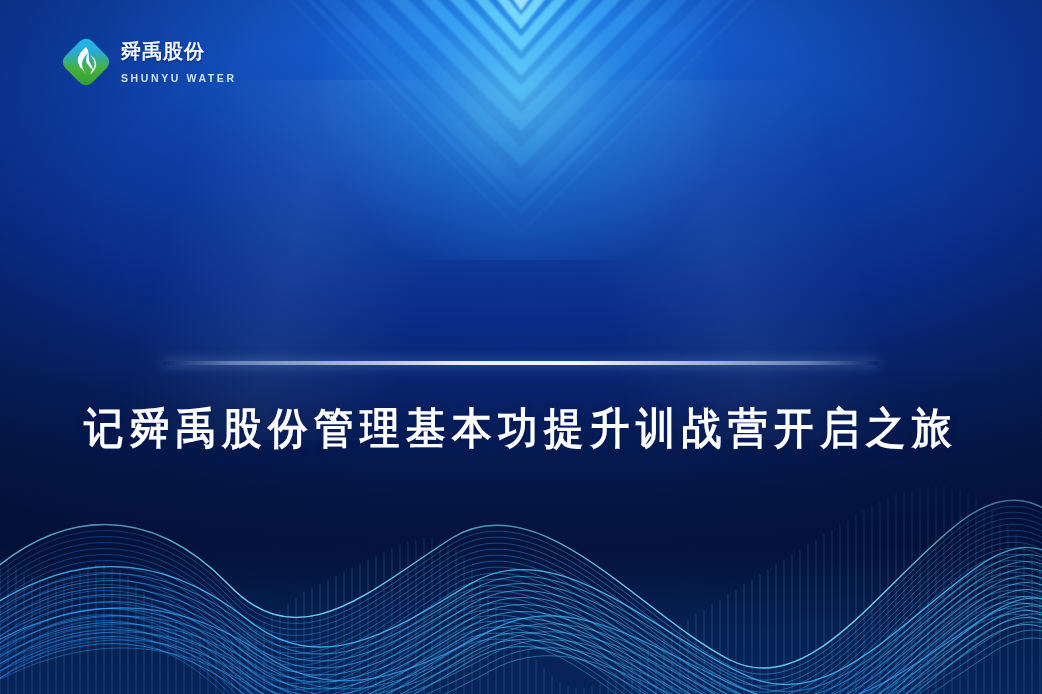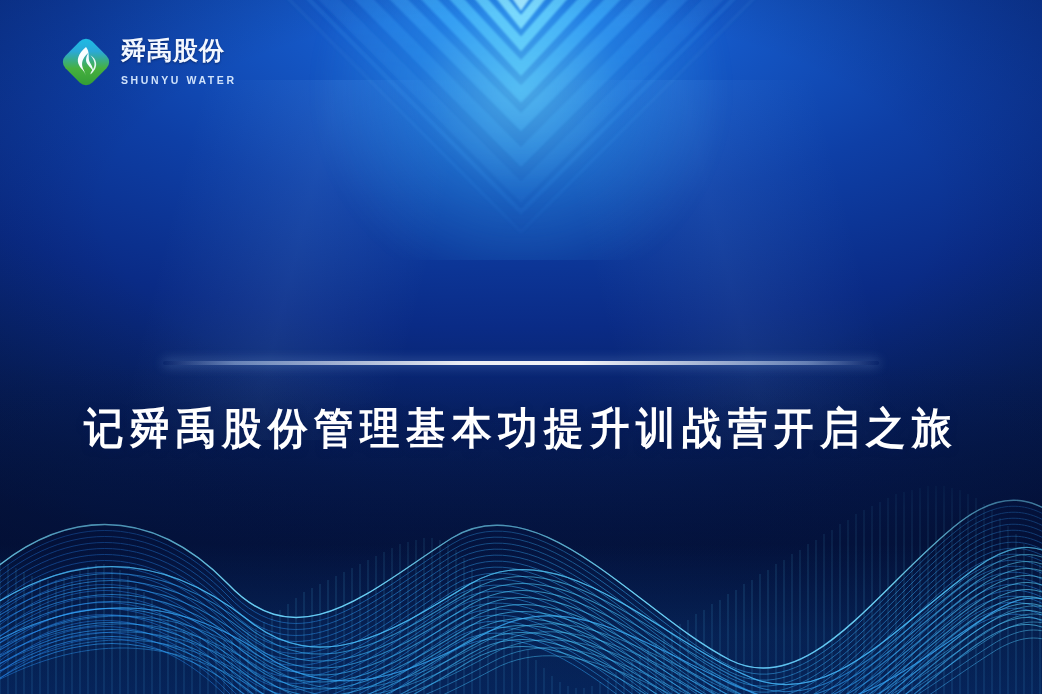--- a/index.html
+++ b/index.html
@@ -39,21 +39,21 @@
     width:420px;height:420px;border-radius:50%;
     background:radial-gradient(circle, rgba(120,235,255,.55) 0%, rgba(60,185,255,.28) 34%, rgba(30,120,230,0) 70%);
     filter:blur(6px);
   }
 
   
   .logo{position:absolute;left:60px;top:36px;display:flex;align-items:center;gap:9px;}
   .logo-mark{width:52px;height:52px;position:relative;flex:0 0 auto;}
   .logo-text{display:flex;flex-direction:column;justify-content:center;line-height:1;}
   .logo-cn{
-    font-size:25px;font-weight:700;color:#f2f7ff;letter-spacing:1px;
+    font-size:20px;font-weight:700;color:#f2f7ff;letter-spacing:1px;
     text-shadow:0 1px 2px rgba(0,20,70,.6);
   }
   .logo-en{
     font-size:10.5px;font-weight:700;color:#cfe2fb;letter-spacing:2.6px;margin-top:12px;
   }
 
   
   .title{
     position:absolute;left:0;right:0;top:196px;text-align:center;
     font-size:92px;font-weight:700;color:#ffffff;

